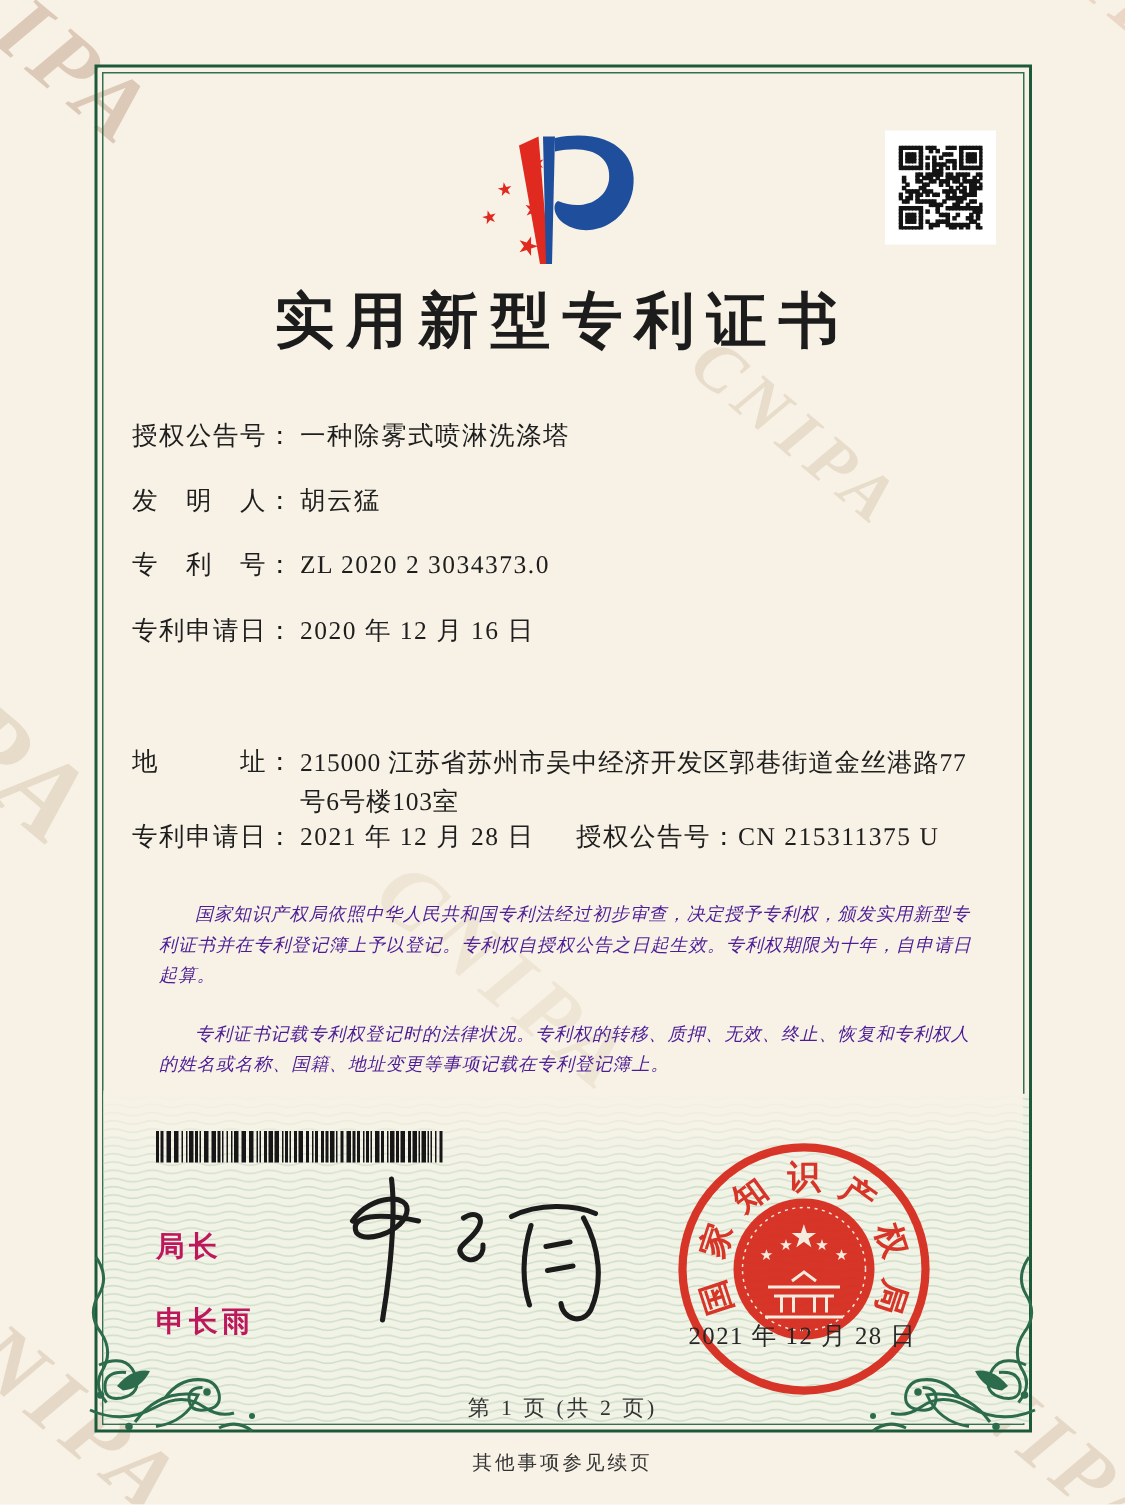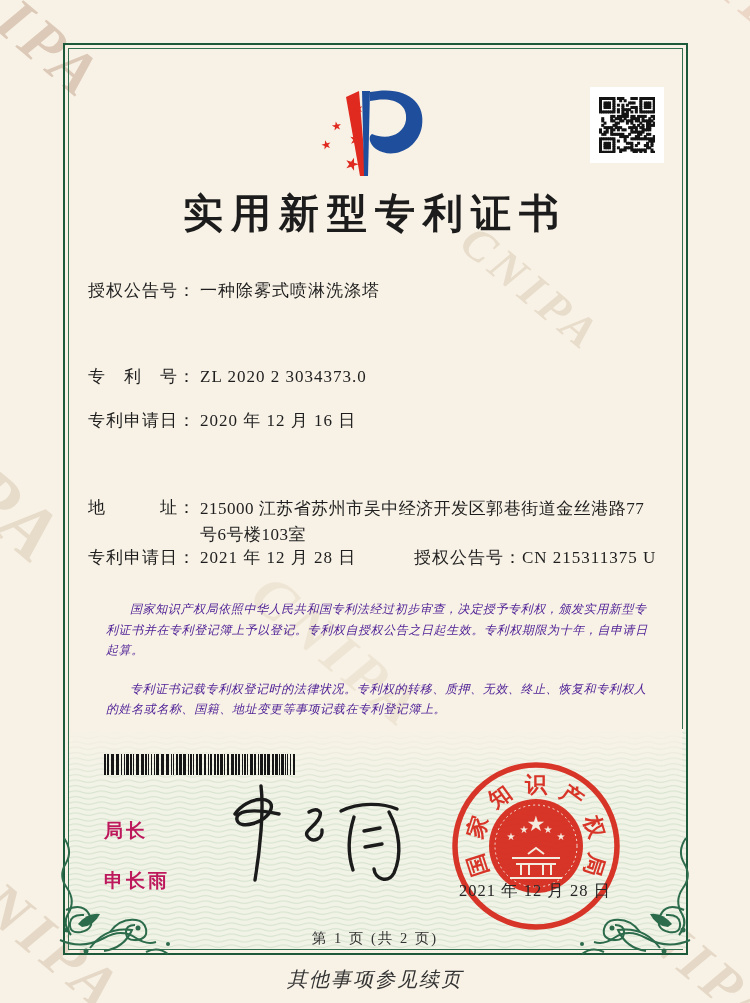--- a/index.html
+++ b/index.html
@@ -44,42 +44,42 @@
   .qr-box svg{position:absolute;left:9px;top:10px;}
   .title{
     position:absolute;left:0;right:0;top:186px;text-align:center;
     font-size:40px;font-weight:bold;letter-spacing:8px;color:#1c1c1c;z-index:3;
   }
   
   .frow{position:absolute;left:88px;font-size:17px;letter-spacing:1px;color:#1e1e1e;z-index:3;white-space:nowrap;}
   .flabel{display:inline-block;min-width:112px;}
   .frow.addr{white-space:normal;width:580px;}
   .frow.addr .fvalue{display:inline-block;width:458px;vertical-align:top;line-height:26px;letter-spacing:0.5px;}
-  .grant-right{left:414px;}
+  .grant-right{left:384px;}
   
   .paras{position:absolute;left:88px;top:581px;width:578px;z-index:3;}
   .paras p{
     margin:18px;font-size:12px;line-height:20.5px;text-indent:2em;
     font-style:italic;letter-spacing:0.6px;color:#4c1d95;
   }
   
   .barcode{position:absolute;left:104px;top:754px;width:196px;height:21px;z-index:3;font-size:0;white-space:nowrap;}
   .barcode i{display:inline-block;height:100%;background:#161616;}
   .barcode s{display:inline-block;height:100%;}
   .signer{position:absolute;left:104px;z-index:4;font-family:"Liberation Sans","DejaVu Sans",sans-serif;
     font-weight:bold;font-size:19px;color:#be185d;letter-spacing:3px;}
   .signer.t1{top:818px;}
   .signer.t2{top:848px;margin-top:20px;}
   .signature{position:absolute;left:205px;top:778px;z-index:4;}
   .seal{position:absolute;left:448px;top:758px;z-index:4;opacity:0.93;}
   .seal-date{position:absolute;left:455px;top:880px;width:160px;text-align:center;
     font-size:16.5px;letter-spacing:1px;color:#262626;z-index:5;}
   .page-info{position:absolute;left:0;right:0;top:929px;text-align:center;font-size:14.5px;letter-spacing:2px;color:#333;z-index:3;}
-  .footer-note{position:absolute;left:0;right:0;top:966px;text-align:center;font-size:20px;
-    font-style:italic;letter-spacing:2px;color:#333;z-index:3;}
+  .footer-note{position:absolute;left:0;right:0;top:966px;text-align:center;font-size:13px;
+    letter-spacing:2px;color:#333;z-index:3;}
 </style>
 </head>
 <body>
 
 <div class="page">
 
   <span class="wm wm1">CNIPA</span>
   <span class="wm wm2">CNIPA</span>
   <span class="wm wm3">CNIPA</span>
   <span class="wm wm4">CNIPA</span>
@@ -458,20 +458,23 @@
         <rect x="51.52" y="53.76" width="3" height="3" fill="#141414"></rect>
         <rect x="53.76" y="53.76" width="3" height="3" fill="#141414"></rect>
       </svg>
   </div>
 
   <div class="title">实用新型专利证书</div>
 
   <div class="frow" style="top:279px">
     <span class="flabel">授权公告号：</span><span class="fvalue">一种除雾式喷淋洗涤塔</span>
   </div>
+  <div class="frow" style="top:322px">
+    <span class="flabel">发　明　人：</span><span class="fvalue">胡云猛</span>
+  </div>
   <div class="frow" style="top:365px">
     <span class="flabel">专　利　号：</span><span class="fvalue">ZL 2020 2 3034373.0</span>
   </div>
   <div class="frow" style="top:409px">
     <span class="flabel">专利申请日：</span><span class="fvalue">2020 年 12 月 16 日</span>
   </div>
   <div class="frow addr" style="top:496px">
     <span class="flabel">地　　　址：</span><span class="fvalue">215000 江苏省苏州市吴中经济开发区郭巷街道金丝港路77号6号楼103室</span>
   </div>
   <div class="frow" style="top:546px">

